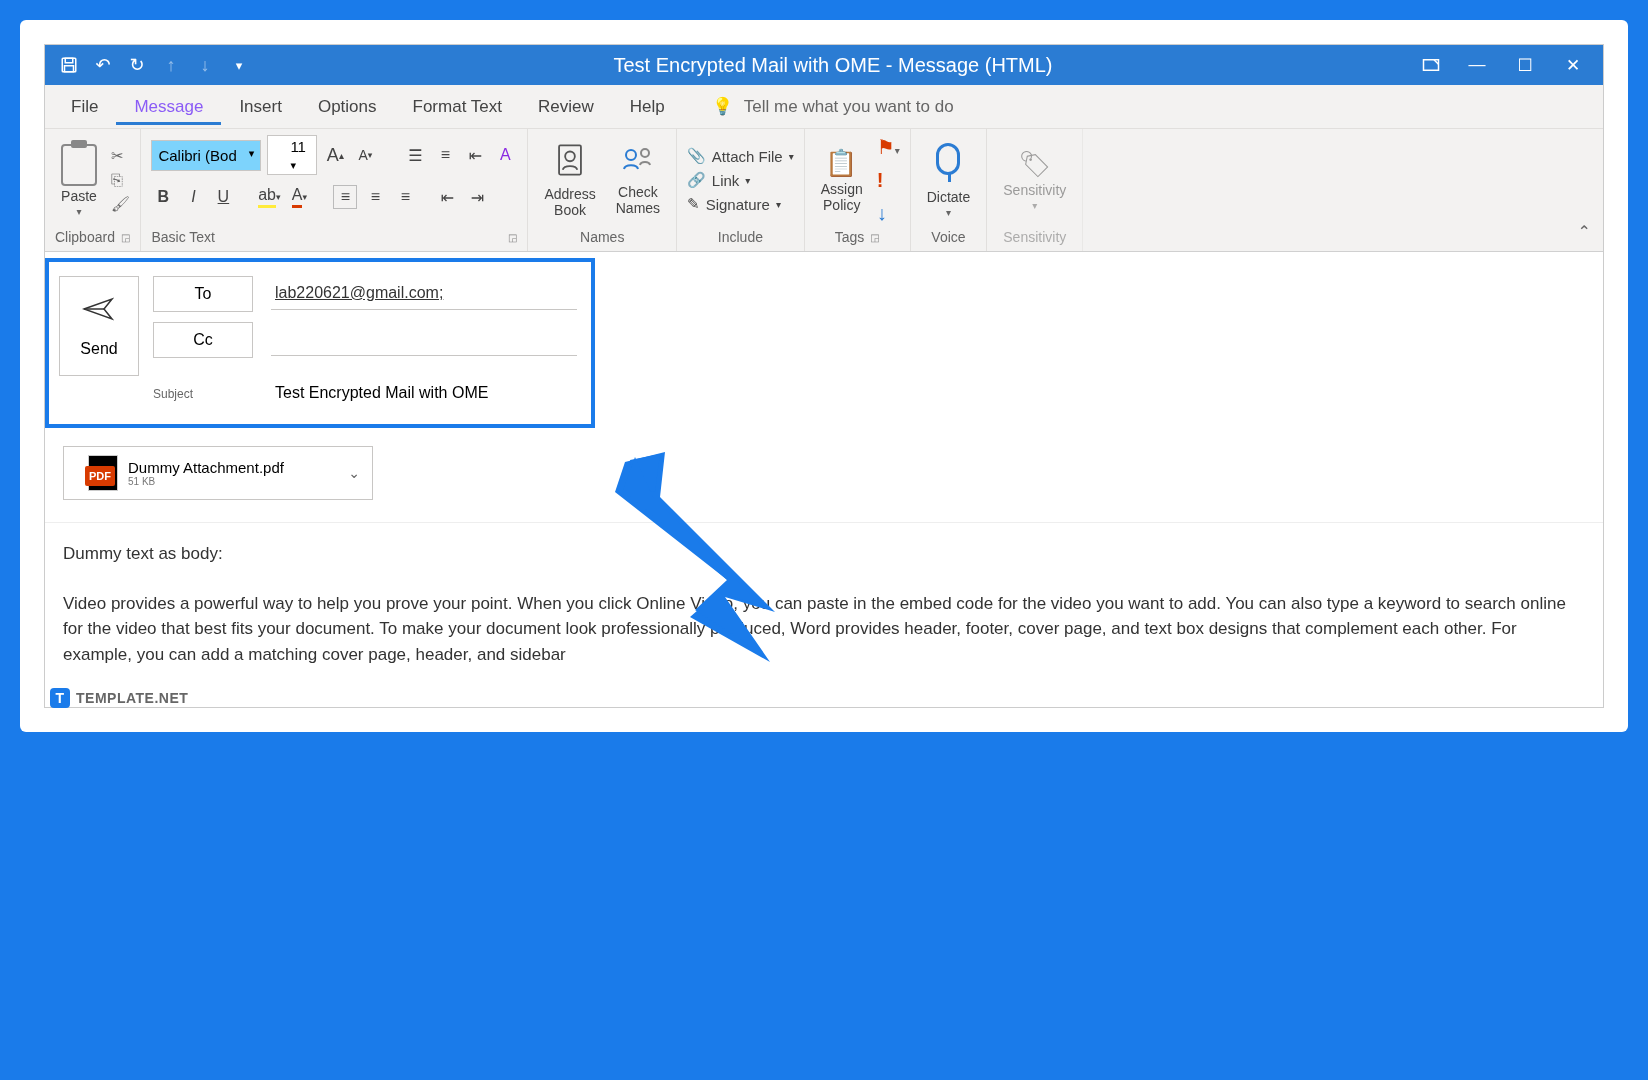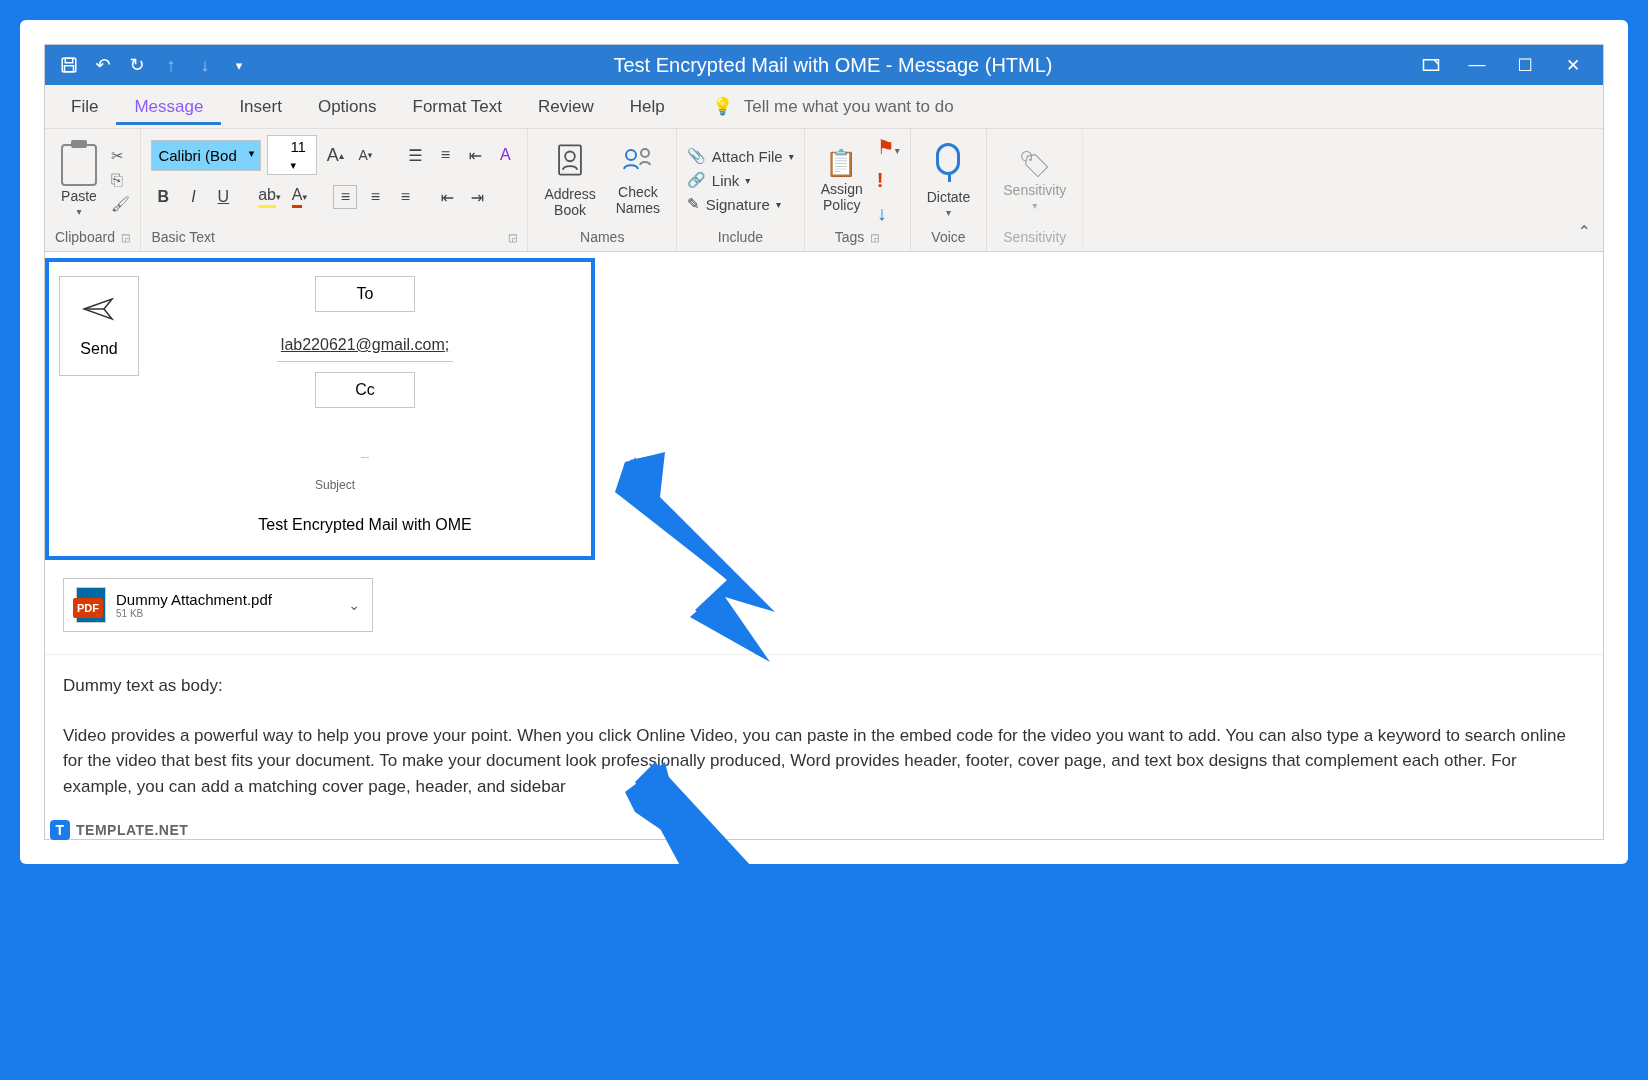--- a/index.html
+++ b/index.html
@@ -34,28 +34,28 @@
 .incl-col { display: flex; flex-direction: column; gap: 6px; font-size: 15px; color: #444; }
 .incl-item { display: flex; align-items: center; gap: 6px; }
 .flag-icon { color: #d83b01; font-size: 20px; }
 .dictate-icon { width: 24px; height: 32px; border: 3px solid #2b7cd3; border-radius: 12px; position: relative; }
 .dictate-icon::after { content: ""; position: absolute; bottom: -10px; left: 9px; width: 3px; height: 10px; background: #2b7cd3; }
 .compose-area { padding: 0; }
 .highlight-box { border: 4px solid #1a7bea; margin: 6px 0 0 0; padding: 14px 14px 14px 10px; display: flex; gap: 14px; width: 550px; background: #fff; }
 .send-btn { width: 80px; height: 100px; border: 1px solid #c8c6c4; display: flex; flex-direction: column; align-items: center; justify-content: center; gap: 10px; font-size: 16px; }
 .send-arrow { font-size: 26px; transform: rotate(0deg); }
 .addr-rows { flex: 1; display: flex; flex-direction: column; gap: 10px; }
-.addr-row { display: flex; align-items: center; gap: 18px; flex-direction: column; }
+.addr-row { display: flex; align-items: center; gap: 18px; }
 .addr-label { width: 100px; height: 36px; border: 1px solid #c8c6c4; display: flex; align-items: center; justify-content: center; font-size: 16px; }
 .addr-field { flex: 1; border-bottom: 1px solid #c8c6c4; padding: 6px 4px; font-size: 16px; min-height: 32px; }
 .addr-field .recipient { text-decoration: underline; color: #333; }
 .subj-label { width: 100px; text-align: left; color: #666; font-size: 12px; }
 .attachment { margin: 18px 0 10px 18px; border: 1px solid #c8c6c4; display: inline-flex; align-items: center; gap: 10px; padding: 8px 12px; width: 310px; }
 .pdf-badge { background: #d83b01; color: #fff; font-size: 11px; font-weight: bold; padding: 4px 4px; border-radius: 2px; position: relative; }
-.pdf-wrap { width: 30px; height: 36px; background: #0369a1; border: 1px solid #ccc; position: relative; }
+.pdf-wrap { width: 30px; height: 36px; background: #000000; border: 1px solid #ccc; position: relative; margin-left: 12px; }
 .pdf-wrap .pdf-badge { position: absolute; left: -4px; top: 10px; }
 .att-info { flex: 1; display: flex; flex-direction: column; font-size: 15px; }
 .att-size { color: #777; font-size: 10px; }
 .att-chevron { color: #666; font-size: 14px; }
 .body-area { padding: 18px 18px 40px 18px; font-size: 17px; color: #333; line-height: 1.5; border-top: 1px solid #eee; margin-top: 12px; }
 .body-intro { margin-bottom: 24px; }
 .arrow-annotation { position: absolute; left: 570px; top: 510px; pointer-events: none; }
 .big-arrow { fill: #1a7bea; }
 .footer-brand { position: absolute; left: 30px; bottom: 24px; display: flex; align-items: center; gap: 6px; font-size: 14px; color: #666; font-weight: bold; letter-spacing: 0.5px; }
 .brand-icon { width: 20px; height: 20px; background: #1a7bea; color: #fff; border-radius: 4px; display: flex; align-items: center; justify-content: center; font-size: 14px; font-weight: bold; }

